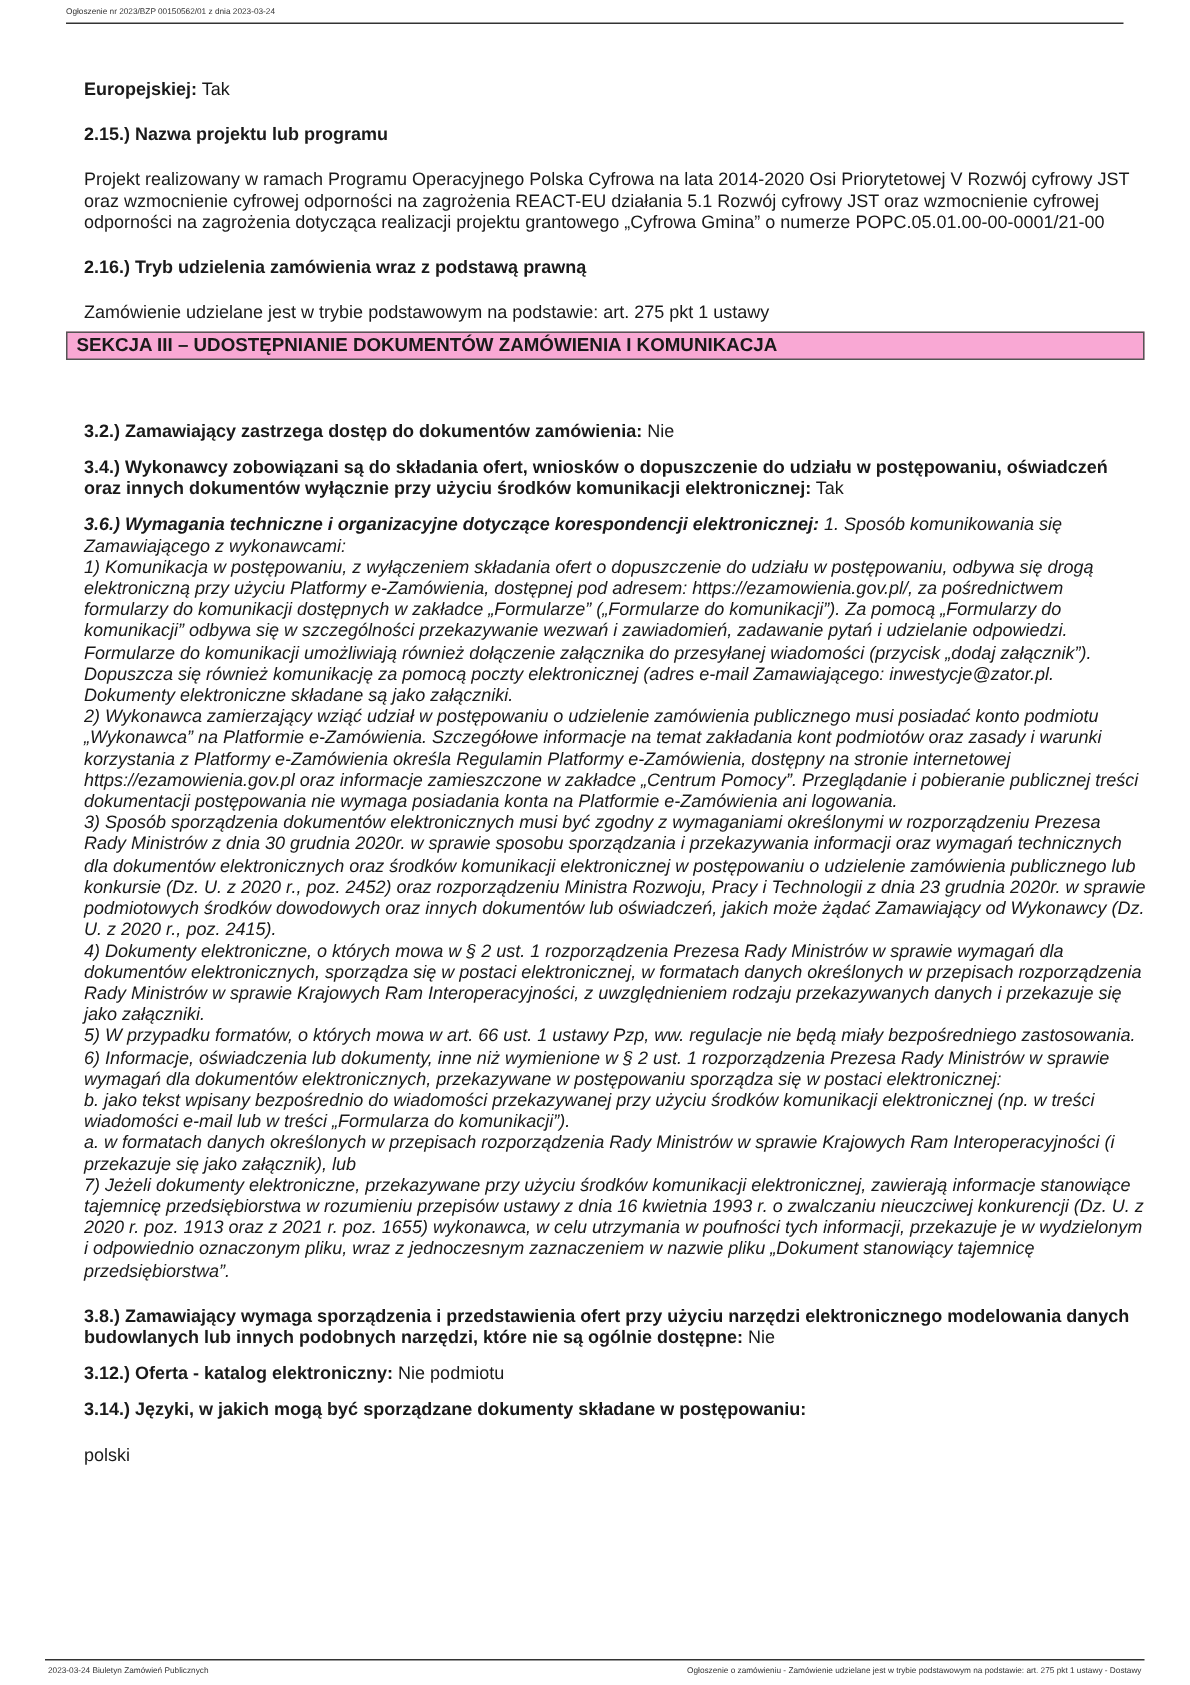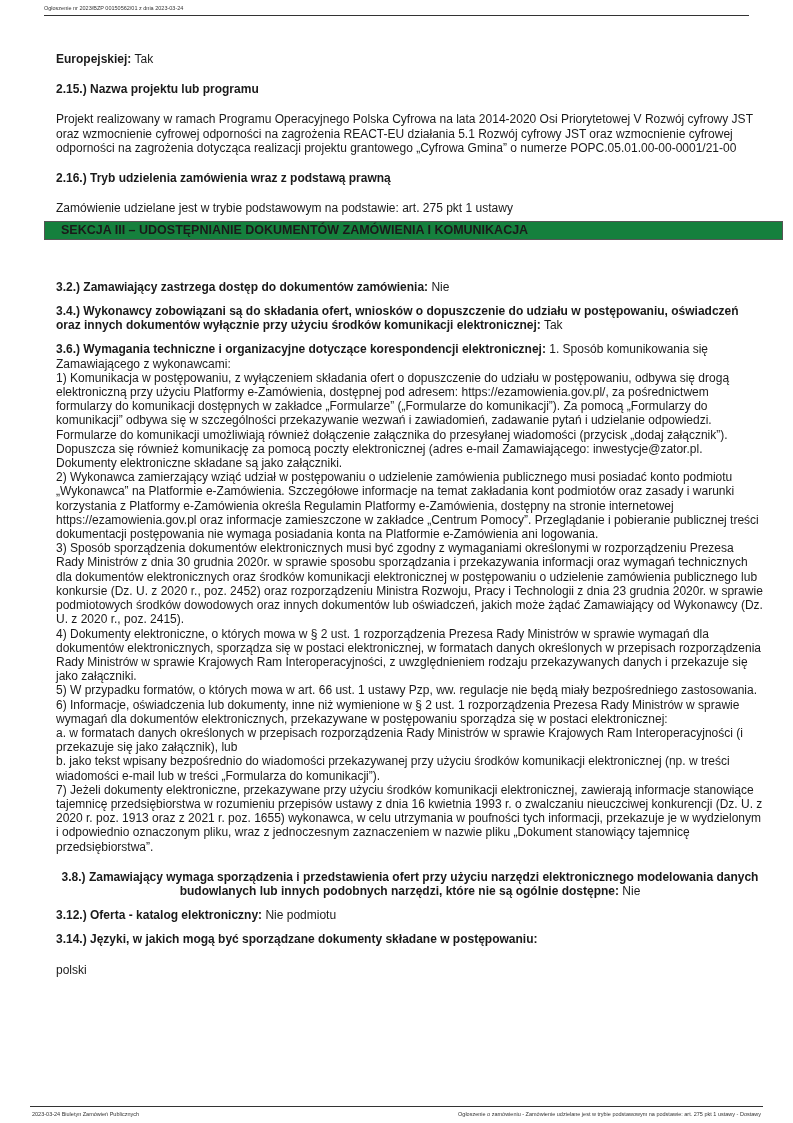--- a/index.html
+++ b/index.html
@@ -7,22 +7,22 @@
          font-family:"Liberation Sans", sans-serif; color:#1a1a1a; }
   .hdr { position:absolute; left:44px; top:5px; font-size:5.5px; color:#333; }
   .hdr-line { position:absolute; left:44px; right:44px; top:15px; height:0; border-top:1px solid #333; }
   .ftr-line { position:absolute; left:30px; right:30px; top:1106px; height:0; border-top:1px solid #333; }
   .ftr-left { position:absolute; left:32px; top:1111px; font-size:5.5px; color:#333; }
   .ftr-right { position:absolute; right:32px; top:1111px; font-size:5.5px; color:#333; }
   .content { position:absolute; left:44px; top:52px; width:720px; font-size:12px; line-height:14.2px; }
   .p { margin:0 0 10px 12px; }
   b { font-weight:bold; }
   .gap16 { margin-bottom:16px; }
-  .section { background:#15803d; border:1px solid #555; padding:1px 16px; font-weight:bold; font-size:12.5px; margin:0 0 16px 0; width:705px; }
-  .para { margin:0; }
+  .section { background:#f9a8d4; border:1px solid #555; padding:1px 6px; font-weight:bold; font-size:12.5px; margin:0 0 16px 0; width:705px; }
+  .para { margin:0;font-style:italic; }
 </style>
 </head>
 <body>
 
 <div class="hdr">Ogłoszenie nr 2023/BZP 00150562/01 z dnia 2023-03-24</div>
 <div class="hdr-line"></div>
 
 <div class="content">
   <p class="p gap16"><b>Europejskiej:</b><span> Tak</span></p>
 
@@ -42,26 +42,26 @@
 
 
   <div class="p">
     <p class="para"><b>3.6.) Wymagania techniczne i organizacyjne dotyczące korespondencji elektronicznej:</b><span> 1. Sposób komunikowania się Zamawiającego z wykonawcami:</span></p>
     <p class="para">1) Komunikacja w postępowaniu, z wyłączeniem składania ofert o dopuszczenie do udziału w postępowaniu, odbywa się drogą elektroniczną przy użyciu Platformy e-Zamówienia, dostępnej pod adresem: https://ezamowienia.gov.pl/, za pośrednictwem formularzy do komunikacji dostępnych w zakładce „Formularze” („Formularze do komunikacji”). Za pomocą „Formularzy do komunikacji” odbywa się w szczególności przekazywanie wezwań i zawiadomień, zadawanie pytań i udzielanie odpowiedzi. Formularze do komunikacji umożliwiają również dołączenie załącznika do przesyłanej wiadomości (przycisk „dodaj załącznik”). Dopuszcza się również komunikację za pomocą poczty elektronicznej (adres e-mail Zamawiającego: inwestycje@zator.pl. Dokumenty elektroniczne składane są jako załączniki.</p>
     <p class="para">2) Wykonawca zamierzający wziąć udział w postępowaniu o udzielenie zamówienia publicznego musi posiadać konto podmiotu „Wykonawca” na Platformie e-Zamówienia. Szczegółowe informacje na temat zakładania kont podmiotów oraz zasady i warunki korzystania z Platformy e-Zamówienia określa Regulamin Platformy e-Zamówienia, dostępny na stronie internetowej https://ezamowienia.gov.pl oraz informacje zamieszczone w zakładce „Centrum Pomocy”. Przeglądanie i pobieranie publicznej treści dokumentacji postępowania nie wymaga posiadania konta na Platformie e-Zamówienia ani logowania.</p>
     <p class="para">3) Sposób sporządzenia dokumentów elektronicznych musi być zgodny z wymaganiami określonymi w rozporządzeniu Prezesa Rady Ministrów z dnia 30 grudnia 2020r. w sprawie sposobu sporządzania i przekazywania informacji oraz wymagań technicznych dla dokumentów elektronicznych oraz środków komunikacji elektronicznej w postępowaniu o udzielenie zamówienia publicznego lub konkursie (Dz. U. z 2020 r., poz. 2452) oraz rozporządzeniu Ministra Rozwoju, Pracy i Technologii z dnia 23 grudnia 2020r. w sprawie podmiotowych środków dowodowych oraz innych dokumentów lub oświadczeń, jakich może żądać Zamawiający od Wykonawcy (Dz. U. z 2020 r., poz. 2415).</p>
     <p class="para">4) Dokumenty elektroniczne, o których mowa w § 2 ust. 1 rozporządzenia Prezesa Rady Ministrów w sprawie wymagań dla dokumentów elektronicznych, sporządza się w postaci elektronicznej, w formatach danych określonych w przepisach rozporządzenia Rady Ministrów w sprawie Krajowych Ram Interoperacyjności, z uwzględnieniem rodzaju przekazywanych danych i przekazuje się jako załączniki.</p>
     <p class="para">5) W przypadku formatów, o których mowa w art. 66 ust. 1 ustawy Pzp, ww. regulacje nie będą miały bezpośredniego zastosowania.</p>
     <p class="para">6) Informacje, oświadczenia lub dokumenty, inne niż wymienione w § 2 ust. 1 rozporządzenia Prezesa Rady Ministrów w sprawie wymagań dla dokumentów elektronicznych, przekazywane w postępowaniu sporządza się w postaci elektronicznej:</p>
+    <p class="para">b. jako tekst wpisany bezpośrednio do wiadomości przekazywanej przy użyciu środków komunikacji elektronicznej (np. w treści wiadomości e-mail lub w treści „Formularza do komunikacji”).</p>
     <p class="para">a. w formatach danych określonych w przepisach rozporządzenia Rady Ministrów w sprawie Krajowych Ram Interoperacyjności (i przekazuje się jako załącznik), lub</p>
-    <p class="para">b. jako tekst wpisany bezpośrednio do wiadomości przekazywanej przy użyciu środków komunikacji elektronicznej (np. w treści wiadomości e-mail lub w treści „Formularza do komunikacji”).</p>
     <p class="para">7) Jeżeli dokumenty elektroniczne, przekazywane przy użyciu środków komunikacji elektronicznej, zawierają informacje stanowiące tajemnicę przedsiębiorstwa w rozumieniu przepisów ustawy z dnia 16 kwietnia 1993 r. o zwalczaniu nieuczciwej konkurencji (Dz. U. z 2020 r. poz. 1913 oraz z 2021 r. poz. 1655) wykonawca, w celu utrzymania w poufności tych informacji, przekazuje je w wydzielonym i odpowiednio oznaczonym pliku, wraz z jednoczesnym zaznaczeniem w nazwie pliku „Dokument stanowiący tajemnicę przedsiębiorstwa”.</p>
   </div>
 
-  <p class="p" style="margin-top:16px;text-align:center;"><b>3.8.) Zamawiający wymaga sporządzenia i przedstawienia ofert przy użyciu narzędzi elektronicznego modelowania danych budowlanych lub innych podobnych narzędzi, które nie są ogólnie dostępne:</b><span> Nie</span></p>
+  <p class="p" style="margin-top:16px;"><b>3.8.) Zamawiający wymaga sporządzenia i przedstawienia ofert przy użyciu narzędzi elektronicznego modelowania danych budowlanych lub innych podobnych narzędzi, które nie są ogólnie dostępne:</b><span> Nie</span></p>
 
   <p class="p"><b>3.12.) Oferta - katalog elektroniczny:</b><span> Nie podmiotu</span></p>
 
   <p class="p gap16"><b>3.14.) Języki, w jakich mogą być sporządzane dokumenty składane w postępowaniu:</b></p>
   <p class="p">polski</p>
 </div>
 
 <div class="ftr-line"></div>
 <div class="ftr-left">2023-03-24 Biuletyn Zamówień Publicznych</div>
 <div class="ftr-right">Ogłoszenie o zamówieniu - Zamówienie udzielane jest w trybie podstawowym na podstawie: art. 275 pkt 1 ustawy - Dostawy</div>

